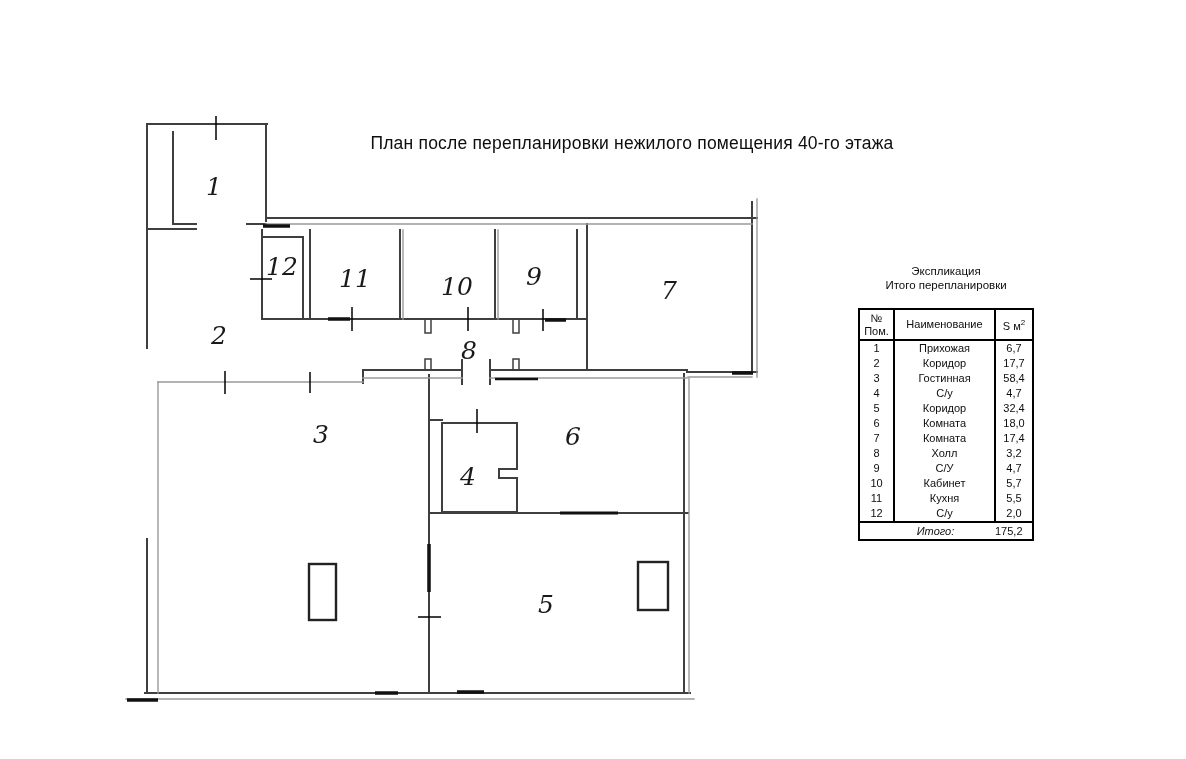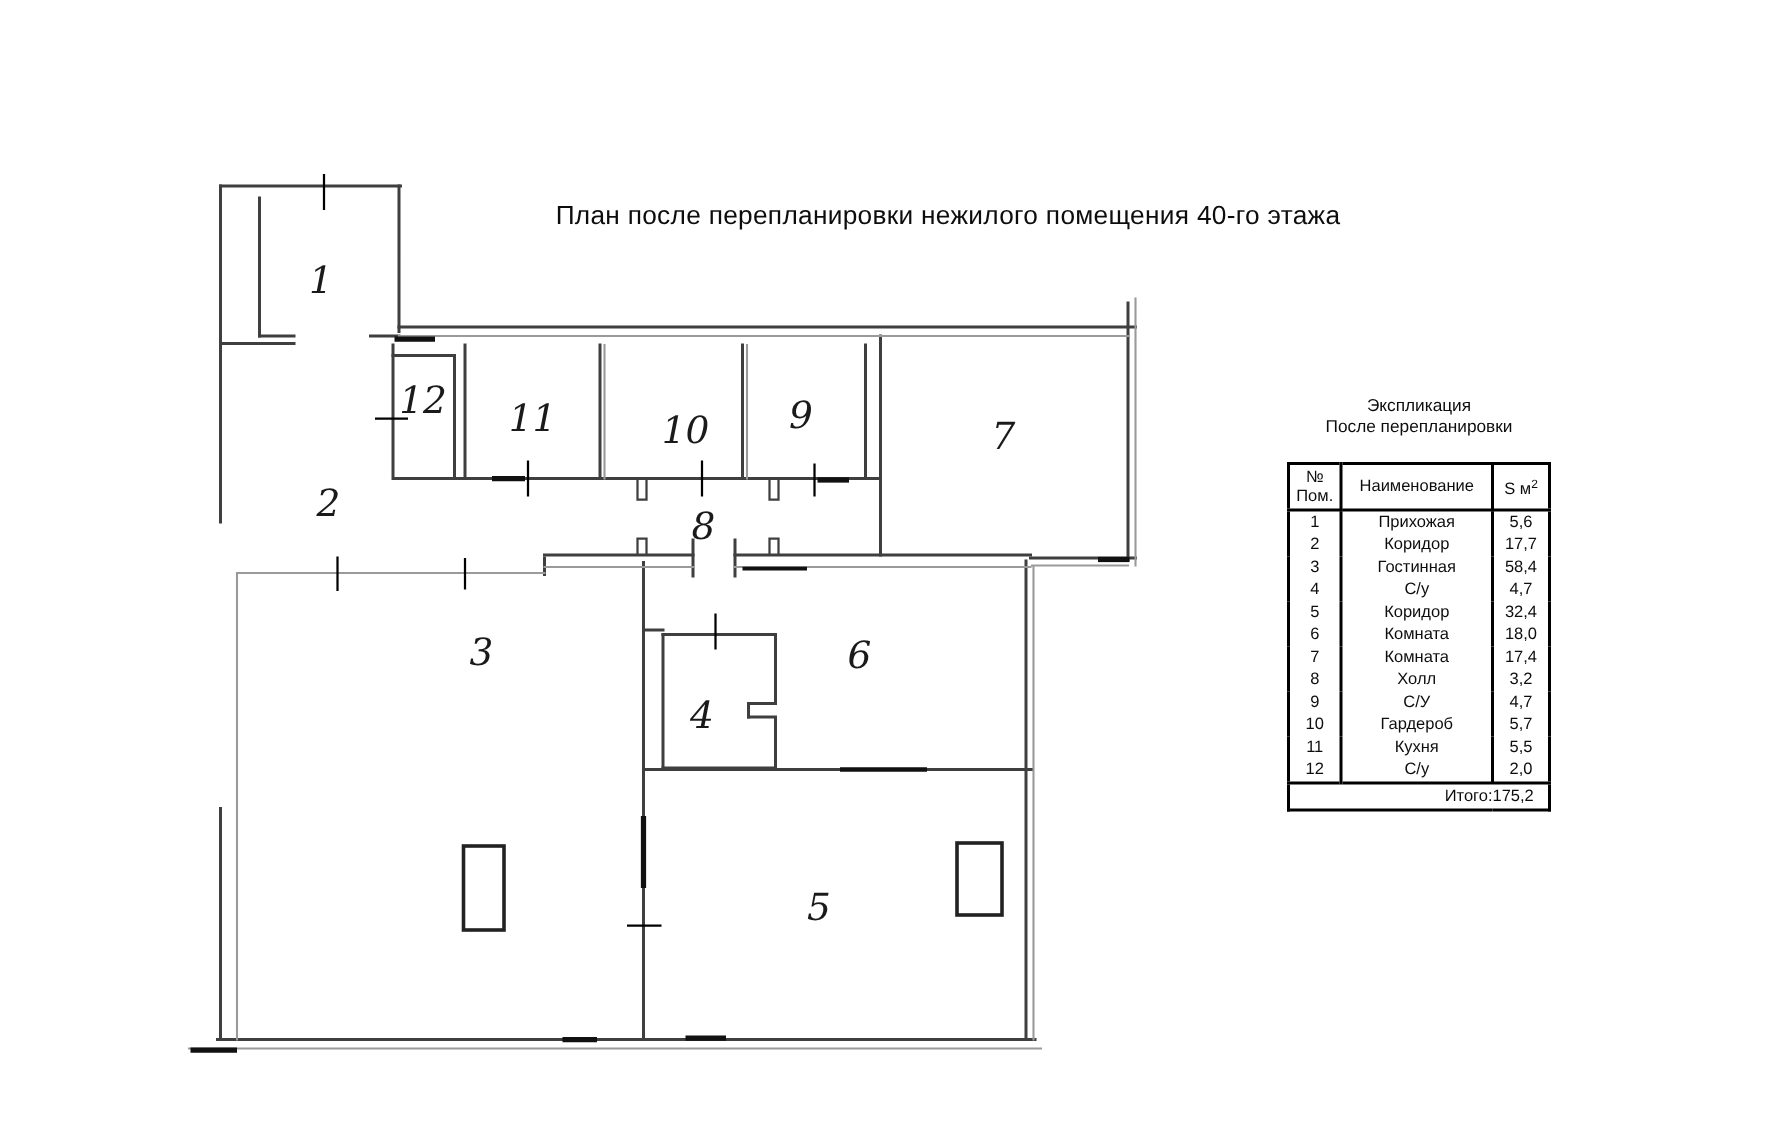--- a/index.html
+++ b/index.html
@@ -33,21 +33,21 @@
   .legend thead th {
     border-bottom:2px solid #000; height:29px; line-height:13px;
     vertical-align:middle; font-size:11px;
   }
   .legend .v-sep { border-right:2px solid #000; }
   .legend tbody td { height:15px; line-height:15px; }
   .legend sup { font-size:8px; }
   .legend tfoot td {
     border-top:2px solid #000; height:16px; line-height:16px;
   }
-  .legend .total-label { text-align:right; padding-left:16px; }
+  .legend .total-label { text-align:center; padding-left:16px;font-style:italic; }
   .legend .total-value { text-align:right; padding-right:14px; }
 
   .room-label {
     font-family:"DejaVu Serif", serif; font-style:italic;
     font-size:25px; fill:#1a1a1a;
   }
 </style>
 </head>
 <body>
 
@@ -160,21 +160,21 @@
       <text class="room-label" x="469" y="327">8</text>
       <text class="room-label" x="534" y="253">9</text>
       <text class="room-label" x="457" y="263">10</text>
       <text class="room-label" x="355" y="255">11</text>
       <text class="room-label" x="282" y="243">12</text>
     </g>
   </svg>
 
   <div class="legend">
     <div class="legend-caption">Экспликация</div>
-    <div class="legend-caption">После перепланировки</div>
+    <div class="legend-caption">Итого перепланировки</div>
 
     <table>
       <colgroup>
           <col class="c-num">
           <col class="c-name">
           <col class="c-area">
         </colgroup>
       <thead>
         <tr>
           <th class="v-sep">
@@ -182,21 +182,21 @@
             <div>Пом.</div>
           </th>
           <th class="v-sep">Наименование</th>
           <th><span>S м</span><sup>2</sup></th>
         </tr>
       </thead>
       <tbody>
         <tr>
             <td class="v-sep">1</td>
             <td class="v-sep">Прихожая</td>
-            <td>5,6</td>
+            <td>6,7</td>
           </tr>
         <tr>
             <td class="v-sep">2</td>
             <td class="v-sep">Коридор</td>
             <td>17,7</td>
           </tr>
         <tr>
             <td class="v-sep">3</td>
             <td class="v-sep">Гостинная</td>
             <td>58,4</td>
@@ -226,21 +226,21 @@
             <td class="v-sep">Холл</td>
             <td>3,2</td>
           </tr>
         <tr>
             <td class="v-sep">9</td>
             <td class="v-sep">С/У</td>
             <td>4,7</td>
           </tr>
         <tr>
             <td class="v-sep">10</td>
-            <td class="v-sep">Гардероб</td>
+            <td class="v-sep">Кабинет</td>
             <td>5,7</td>
           </tr>
         <tr>
             <td class="v-sep">11</td>
             <td class="v-sep">Кухня</td>
             <td>5,5</td>
           </tr>
         <tr>
             <td class="v-sep">12</td>
             <td class="v-sep">С/у</td>

